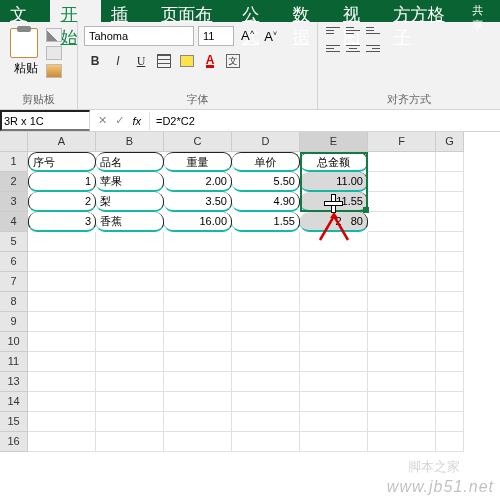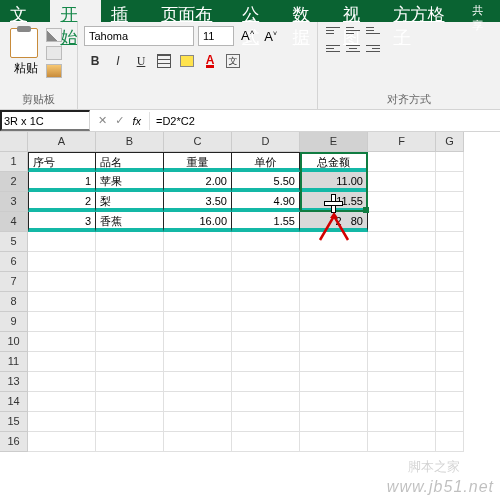--- a/index.html
+++ b/index.html
@@ -57,21 +57,21 @@
   .hdr-row { display: flex; height: 20px; }
   .corner { width: 28px; background: #e6e6e6; border-right: 1px solid #ccc; border-bottom: 1px solid #ccc; }
   .col-h { flex: 0 0 68px; background: #e6e6e6; border-right: 1px solid #ccc; border-bottom: 1px solid #ccc; text-align: center; font-size: 11px; line-height: 19px; color: #333; }
   .col-h.G { flex: 0 0 28px; }
   .col-h.sel { background: #d2d2d2; }
   .row { display: flex; height: 20px; }
   .row-h { width: 28px; background: #e6e6e6; border-right: 1px solid #ccc; border-bottom: 1px solid #ccc; text-align: center; font-size: 11px; line-height: 19px; color: #333; }
   .row-h.sel { background: #d2d2d2; }
   .cell { flex: 0 0 68px; height: 20px; border-right: 1px solid #e0e0e0; border-bottom: 1px solid #e0e0e0; font-size: 11px; line-height: 19px; padding: 0 4px; overflow: hidden; white-space: nowrap; }
   .cell.G { flex: 0 0 28px; }
-  .bord { border-right: 1px solid #222; border-bottom: 4px solid #14b8a6; }
+  .bord { border-right: 1px solid #222; border-bottom: 2px solid #14b8a6; border-radius: 9px; }
   .bord-top { border-top: 1px solid #222; }
   .bord-left { border-left: 1px solid #222; }
   .num { text-align: right; }
   .ctr { text-align: center; }
   .selcell { background: #d9d9d9; }
 
   
   .sel-outline { position: absolute; border: 2px solid #107c41; pointer-events: none; }
   .sel-outline::after { content: ""; position: absolute; right: -3px; bottom: -3px; width: 6px; height: 6px; background: #107c41; }
 
@@ -143,20 +143,21 @@
             <span class="fill-ic"></span>
           </div>
         <div class="fbtn">
             <span class="fontcol-ic">A</span>
           </div>
         <div class="fbtn">
             <span class="wen-ic">文</span>
           </div>
       </div>
     </div>
+    <div class="group-label">字体</div>
   </div>
 
   <div class="group align-group" style="flex:1;border-right:none">
     <div class="align-rows">
       <div class="align-row">
         <div class="abtn">
             <span class="m"></span>
             <span class="s"></span>
             <span class="s"></span>
           </div>

